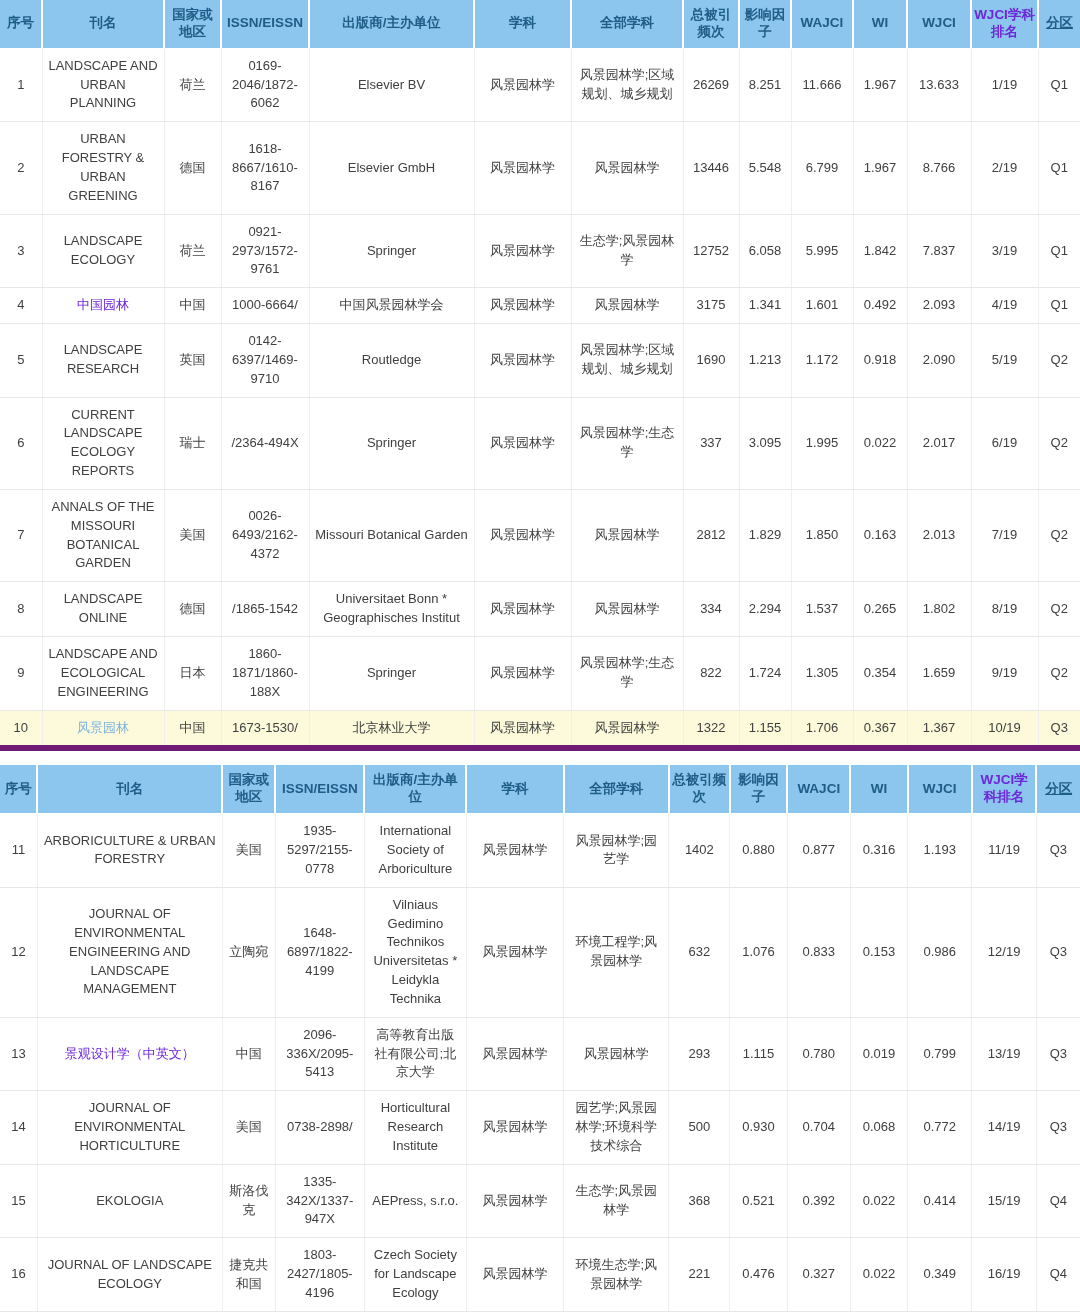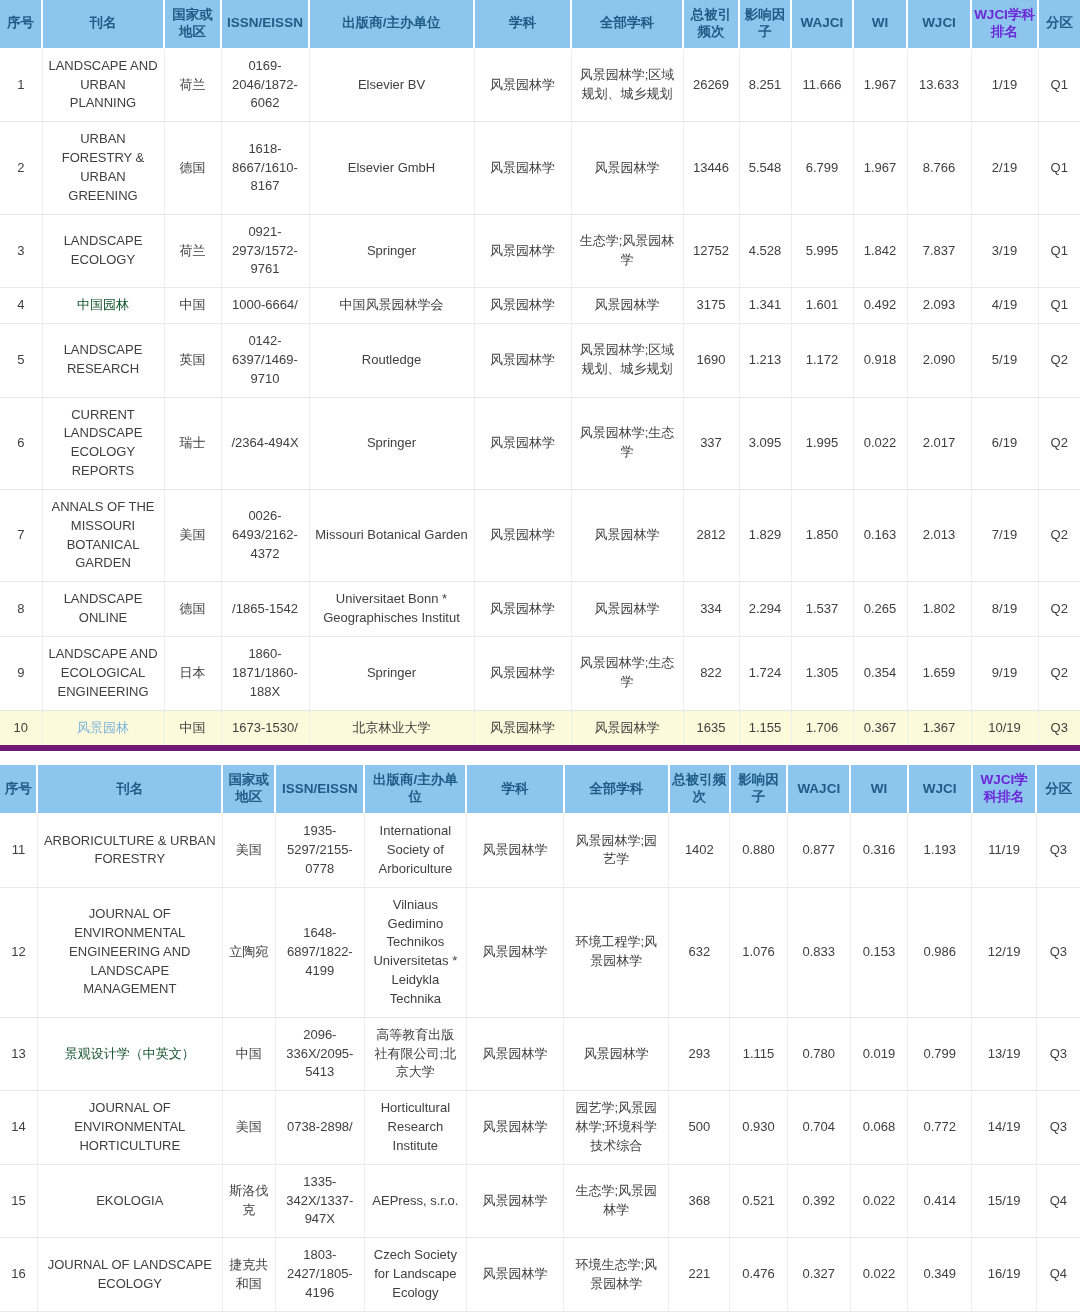--- a/index.html
+++ b/index.html
@@ -31,41 +31,41 @@
     color: #1F5C86;
     font-weight: bold;
     font-size: 13.5px;
     text-align: center;
     vertical-align: middle;
     padding: 7px 2px;
     border-right: 2px solid #ffffff;
     border-bottom: 1px solid #ffffff;
     line-height: 1.25;
   }
-  table.jtable thead th:last-child { border-right: none; }
+  table.jtable thead th:last-child { border-right: none; text-decoration: underline; }
   table.jtable thead th.dark { color: #6d28d9; margin-left: 12px; }
 
   
   table.jtable tbody td {
     border-bottom: 1px solid #E8E8E8;
     border-right: 1px solid #EFEFEF;
     padding: 8px 5px;
     text-align: center;
     vertical-align: middle;
     line-height: 1.45;
     color: #404040;
     font-size: 13px;
     word-wrap: break-word;
     overflow-wrap: break-word;
   }
   table.jtable tbody td:last-child { border-right: none; text-align: center; }
   table.jtable tbody tr:last-child td { border-bottom: 6px solid #701a75; }
 
   td.jname { color: #7FB4DC; }
-  td.jname.cn { color: #14532d; }
+  td.jname.cn { color: #6d28d9; }
   td.left { text-align: left; }
   td.num { color: #3d3d3d; }
 
   tr.hl td {
     background: #FCFADB;
     border-bottom: 1px solid #E9E4B0;
     border-right: 1px solid #F0EBC4;
   }
   tr.hl td.jname { color: #7FB4DC; }
 
@@ -178,21 +178,21 @@
         </tr>
         <tr>
           <td>3</td>
           <td class="jname">LANDSCAPE ECOLOGY</td>
           <td>荷兰</td>
           <td class="left">0921-2973/1572-9761</td>
           <td class="left">Springer</td>
           <td class="left">风景园林学</td>
           <td class="left">生态学;风景园林学</td>
           <td class="num">12752</td>
-          <td class="num">4.528</td>
+          <td class="num">6.058</td>
           <td class="num">5.995</td>
           <td class="num">1.842</td>
           <td class="num">7.837</td>
           <td class="num">3/19</td>
           <td class="num">Q1</td>
         </tr>
         <tr>
           <td>4</td>
           <td class="jname cn">中国园林</td>
           <td>中国</td>
@@ -289,21 +289,21 @@
           <td class="num">Q2</td>
         </tr>
         <tr class="hl">
           <td>10</td>
           <td class="jname cn">风景园林</td>
           <td>中国</td>
           <td class="left">1673-1530/</td>
           <td class="left">北京林业大学</td>
           <td class="left">风景园林学</td>
           <td class="left">风景园林学</td>
-          <td class="num">1635</td>
+          <td class="num">1322</td>
           <td class="num">1.155</td>
           <td class="num">1.706</td>
           <td class="num">0.367</td>
           <td class="num">1.367</td>
           <td class="num">10/19</td>
           <td class="num">Q3</td>
         </tr>
       </tbody>
   </table>
 

